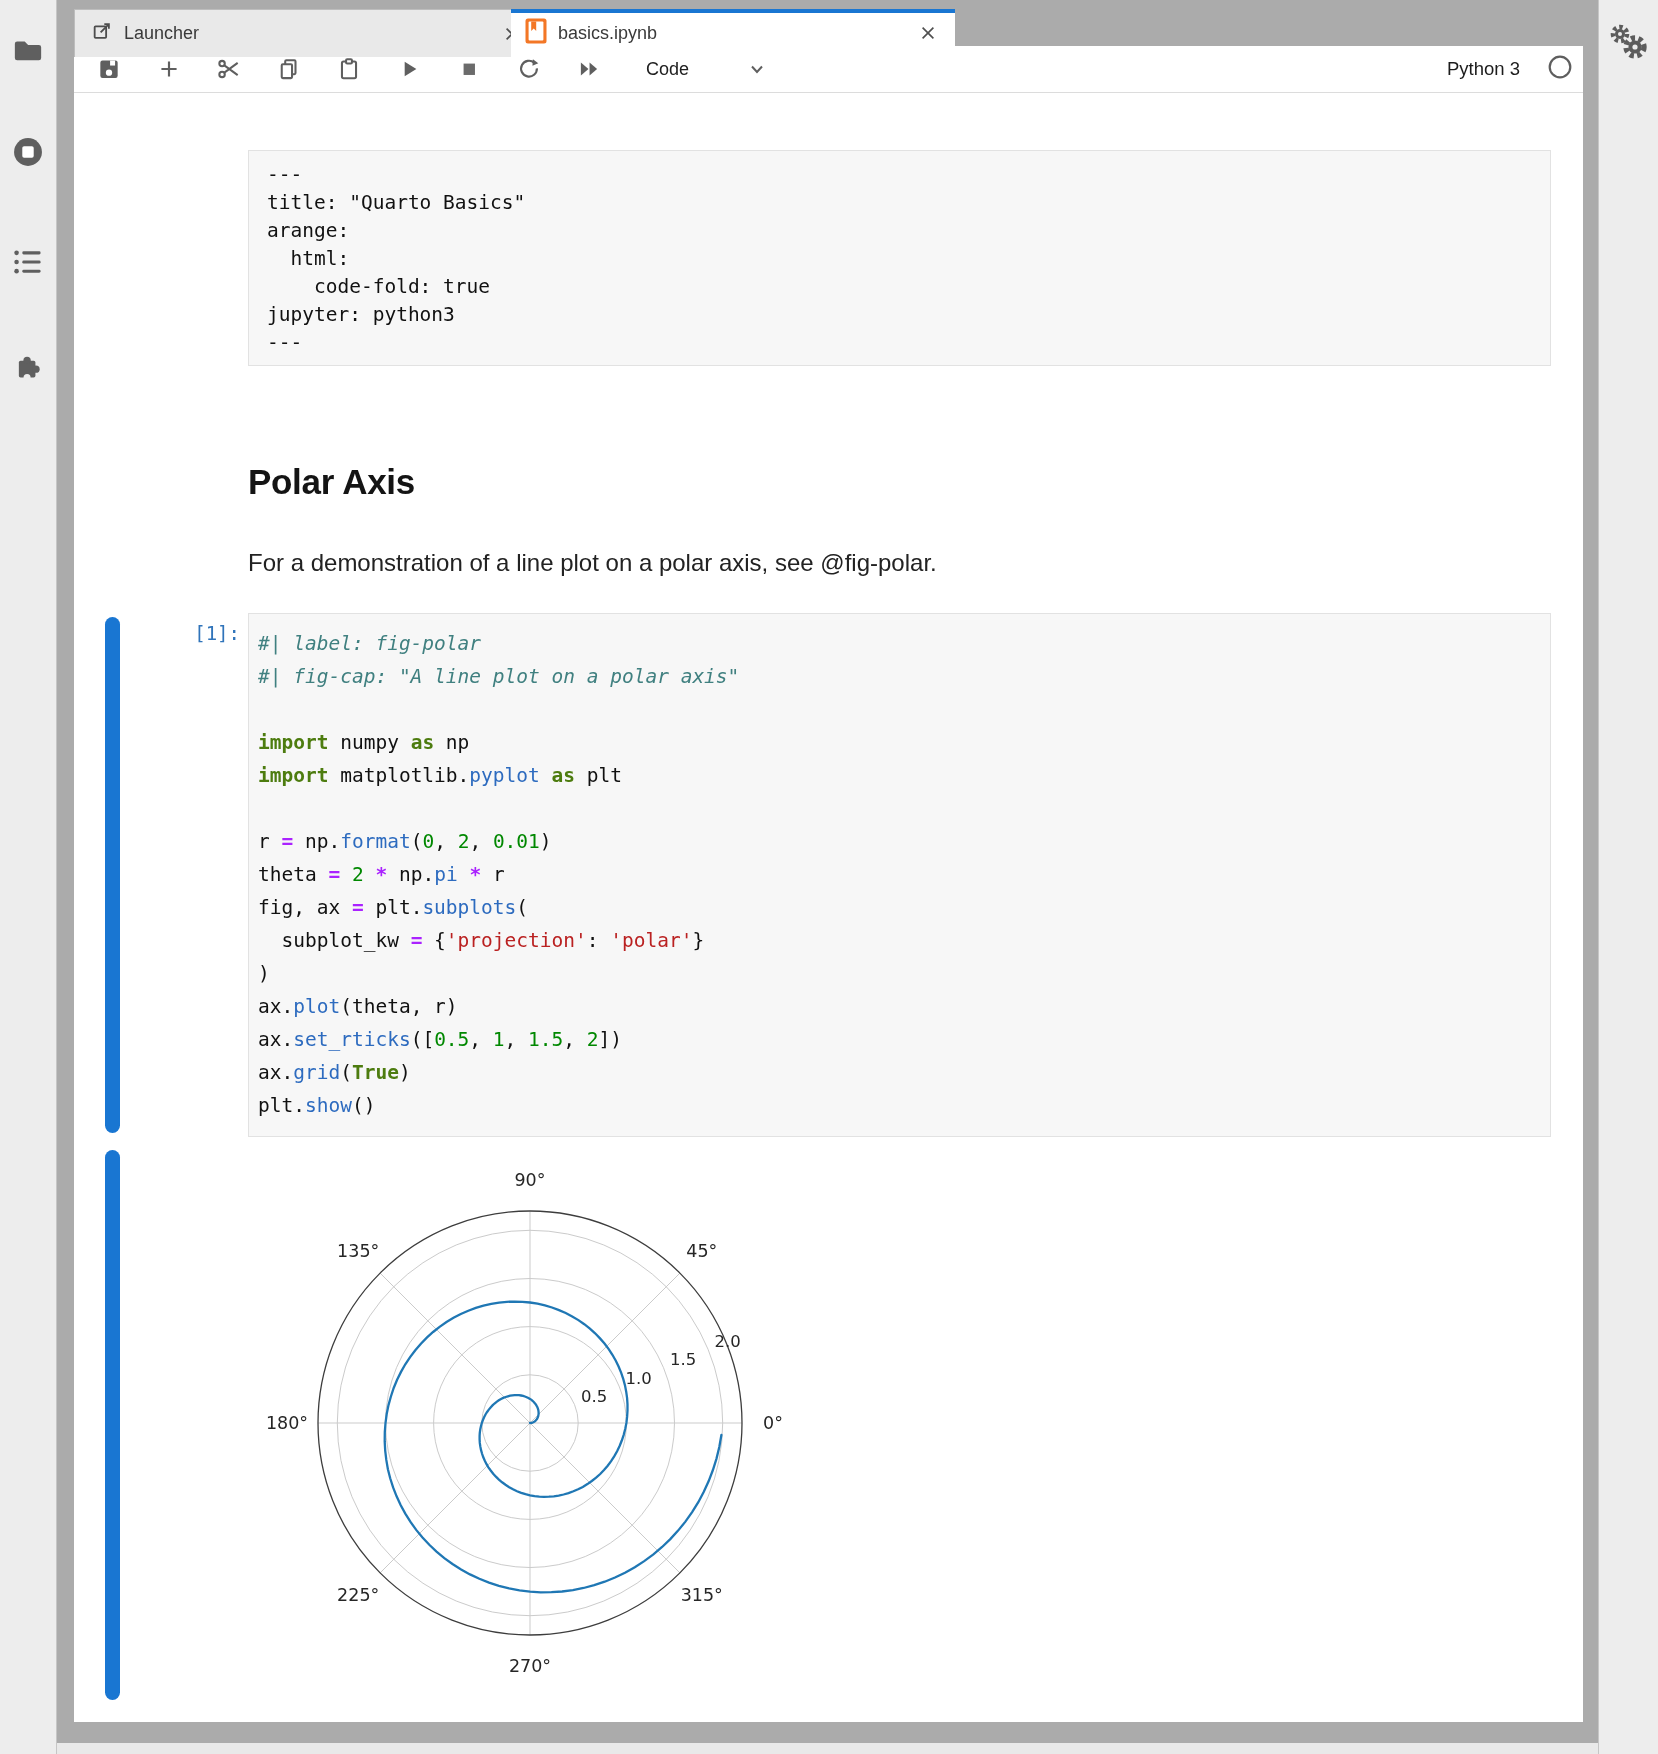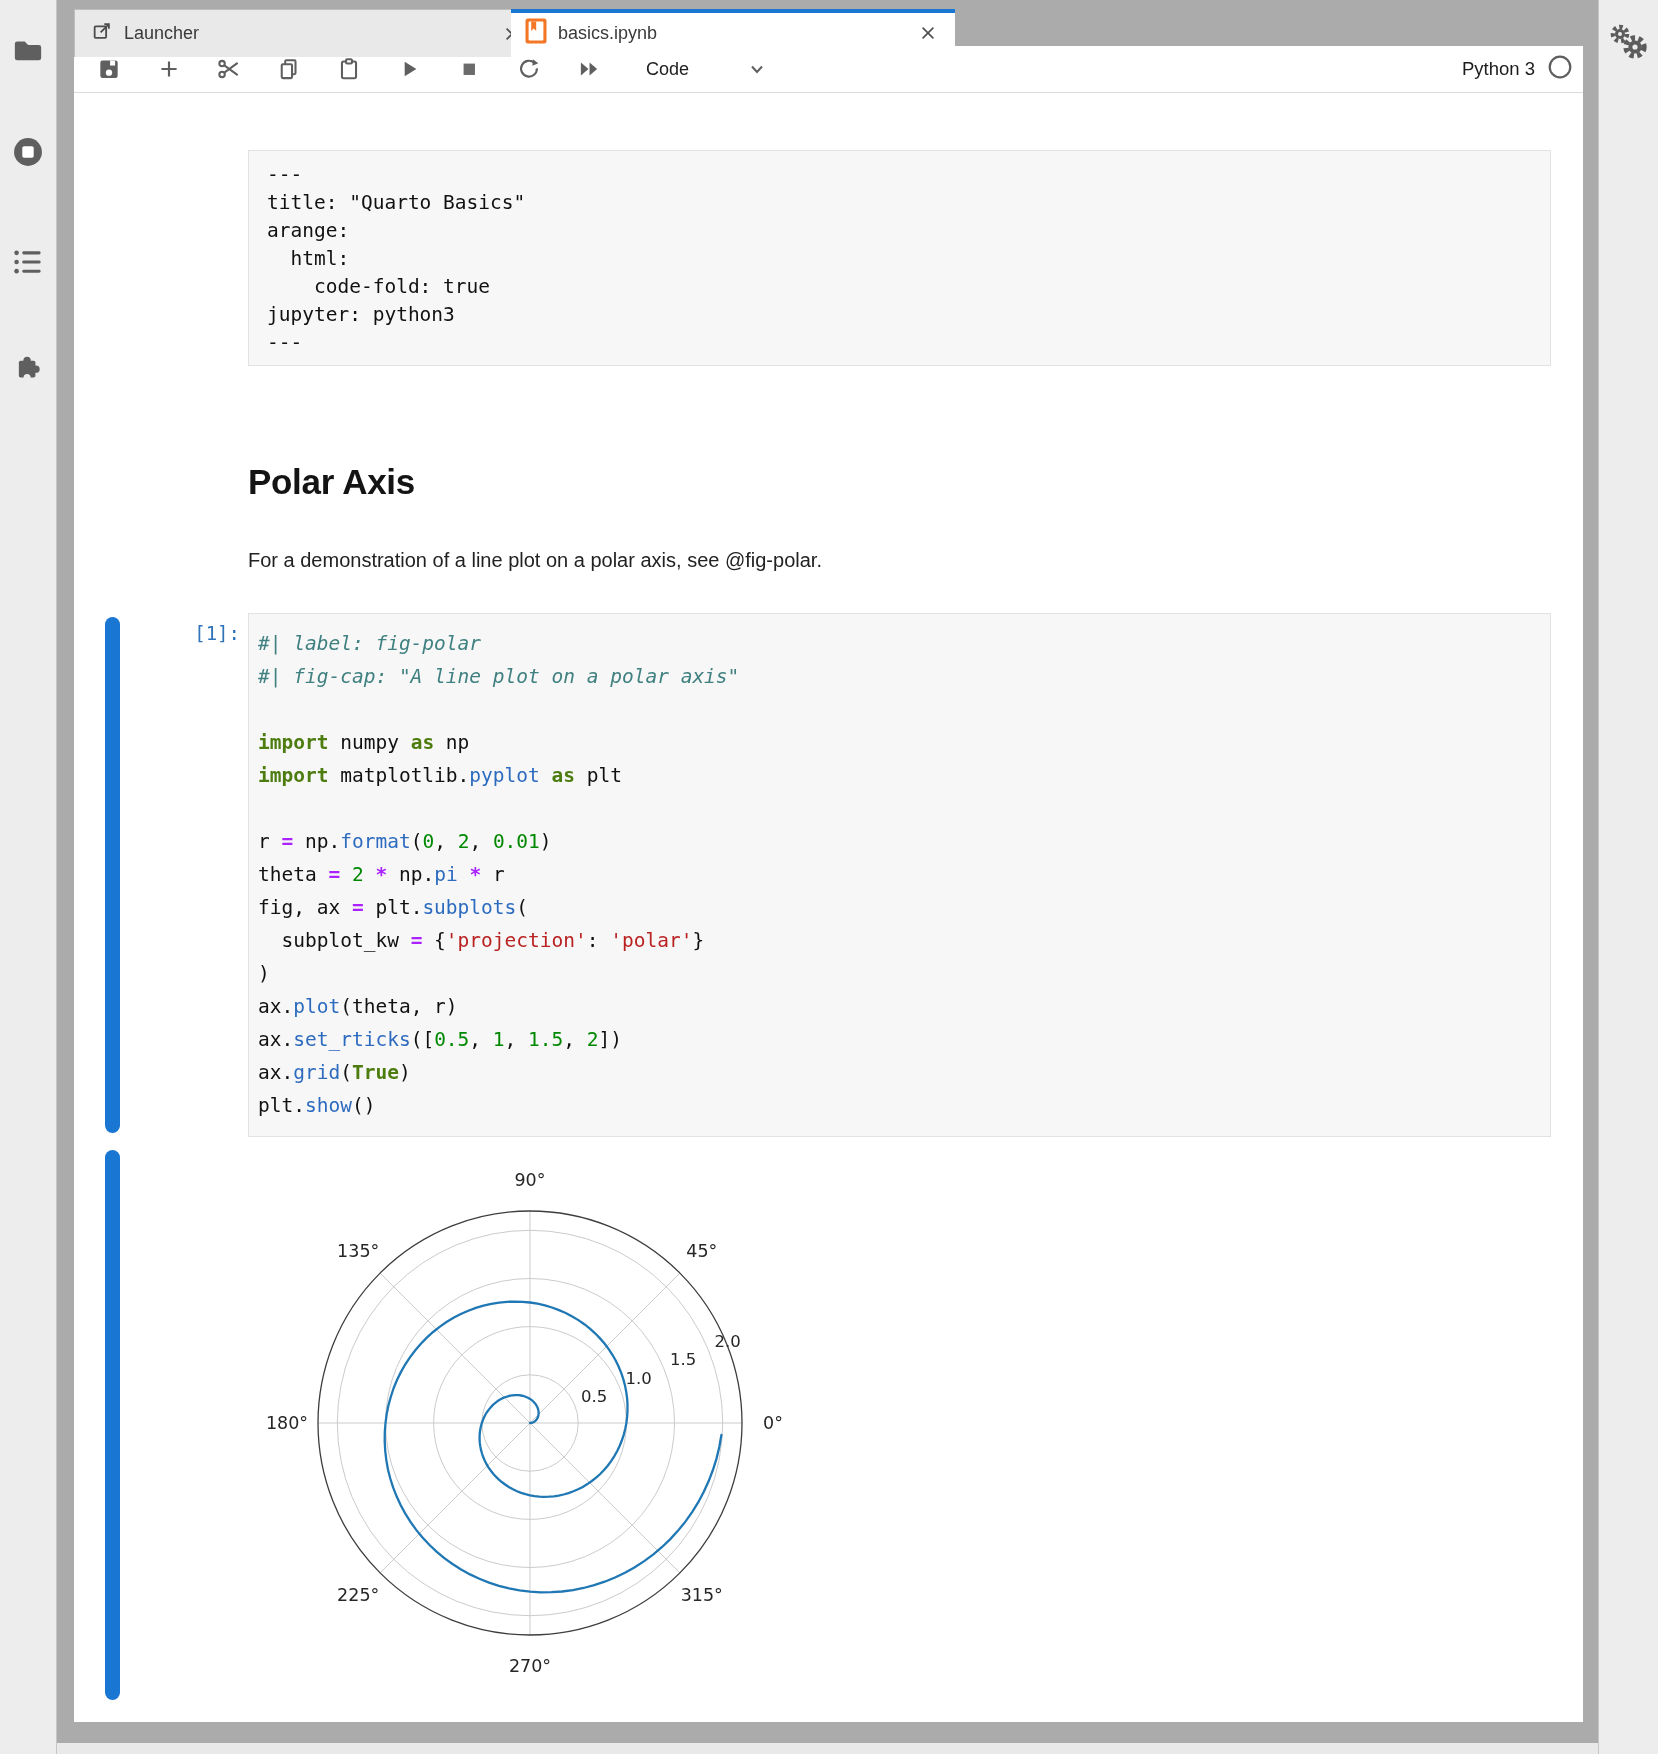--- a/index.html
+++ b/index.html
@@ -31,41 +31,41 @@
   .tab .close-x{width:22px;height:22px;display:flex;align-items:center;justify-content:center;cursor:pointer;}
   
   .panel{position:absolute;left:74px;top:46px;width:1509px;height:1676px;background:#ffffff;z-index:2;}
   
   .toolbar{position:absolute;left:0;top:0;width:100%;height:47px;box-sizing:border-box;
     border-bottom:1px solid #dcdcdc;display:flex;align-items:center;padding:0 10px 0 22px;}
   .tb-btn{width:26px;height:26px;margin-right:34px;display:flex;align-items:center;justify-content:center;cursor:pointer;flex:0 0 auto;}
   .tb-mode{font-size:18px;color:#202020;margin:0 0 0 10px;cursor:pointer;}
   .tb-chevron{margin-left:56px;cursor:pointer;width:24px;height:24px;}
   .tb-spacer{flex:1;}
-  .kernel{display:flex;align-items:center;cursor:pointer;}
+  .kernel{display:flex;align-items:center;cursor:pointer;gap:15px;}
   .kernel-name{font-size:18.5px;color:#1c1c1c;margin-right:12px;}
   
   .cells{position:absolute;left:0;top:0;width:1658px;height:1754px;z-index:4;pointer-events:none;}
   .cells > *{pointer-events:auto;}
   .cell-box{position:absolute;left:248px;width:1303px;box-sizing:border-box;
     background:#f7f7f7;border:1px solid #e2e2e2;
     font-family:"DejaVu Sans Mono", monospace;font-size:19.5px;color:#111;}
   .raw-cell{top:150px;height:216px;padding:10px 18px;}
   .raw-cell .code-line{white-space:pre;height:28px;line-height:28px;}
   .code-cell{top:613px;height:524px;padding:13px 9px;}
   .code-cell .code-line{white-space:pre;height:33px;line-height:33px;}
   .tok-c{color:#408080;font-style:italic;}
   .tok-k{color:#4d7c0f;font-weight:bold;}
   .tok-p{color:#2d6bbf;}
   .tok-n{color:#008800;}
   .tok-o{color:#aa22ff;font-weight:bold;}
   .tok-s{color:#ba2121;}
   .tok-t{color:#111;}
   .md-heading{position:absolute;left:248px;top:462px;margin:0;font-size:35px;font-weight:700;color:#141414;letter-spacing:-0.3px;}
-  .md-paragraph{position:absolute;left:248px;top:549px;margin:0;font-size:20px;color:#222;}
+  .md-paragraph{position:absolute;left:248px;top:549px;margin:0;font-size:24px;color:#222;}
   .collapser{position:absolute;left:105px;width:15px;border-radius:8px;background:#1976d2;cursor:pointer;}
   .collapser-code{top:617px;height:516px;}
   .collapser-output{top:1150px;height:550px;}
   .exec-prompt{position:absolute;left:100px;top:622px;width:140px;text-align:right;
     font-family:"DejaVu Sans Mono", monospace;font-size:19px;color:#3074ba;}
   .figure-wrap{position:absolute;left:248px;top:1152px;width:570px;height:530px;}
   .plot-label{font-family:"DejaVu Sans", sans-serif;}
 </style>
 </head>
 <body>

